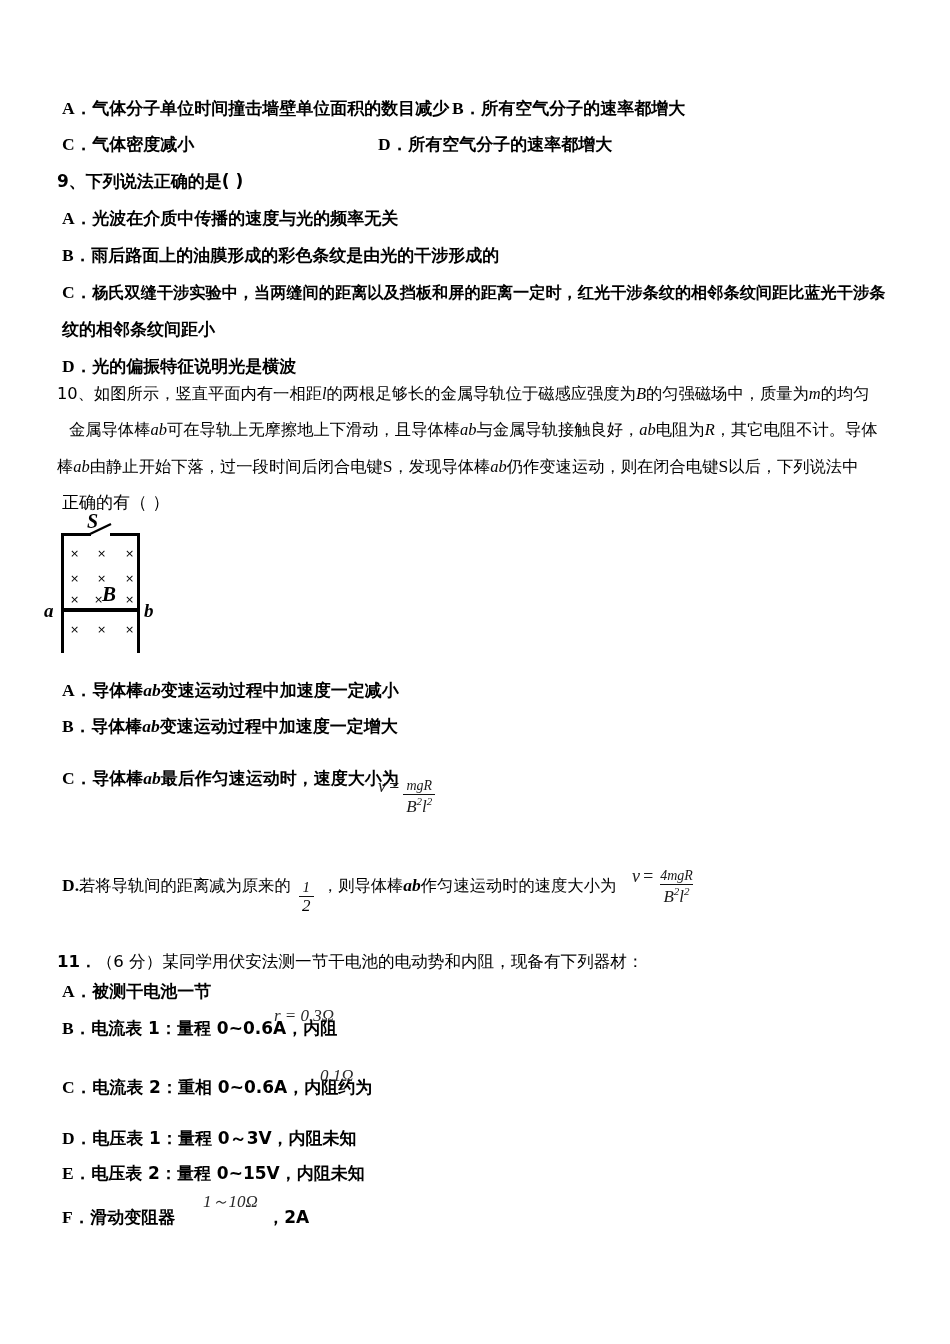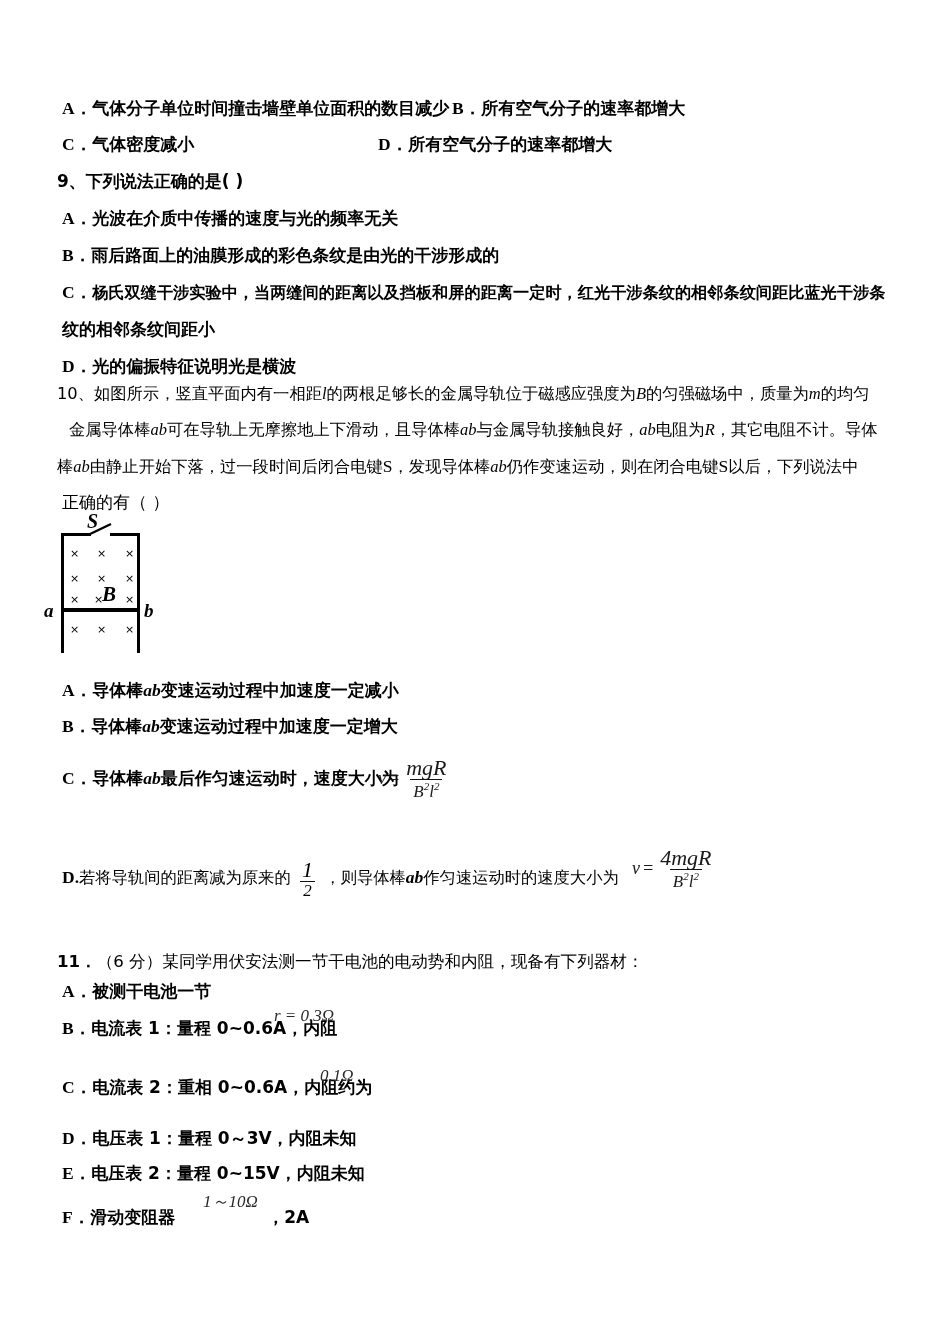--- a/index.html
+++ b/index.html
@@ -72,22 +72,23 @@
   }
   .frac {
     display: inline-flex;
     flex-direction: column;
     align-items: center;
     vertical-align: middle;
     margin: 0 1px;
   }
   .frac .num {
     padding: 0 3px 0px 3px;
-    font-size: 22px;
+    font-size: 14px;
     line-height: 1.05;
+    margin-top: 23px;
   }
   .frac .den {
     padding: 0px 3px 0 3px;
     border-top: 1.3px solid #111;
     font-size: 17px;
     line-height: 1.1;
   }
   sup.ex {
     font-size: 11px;
     vertical-align: super;

